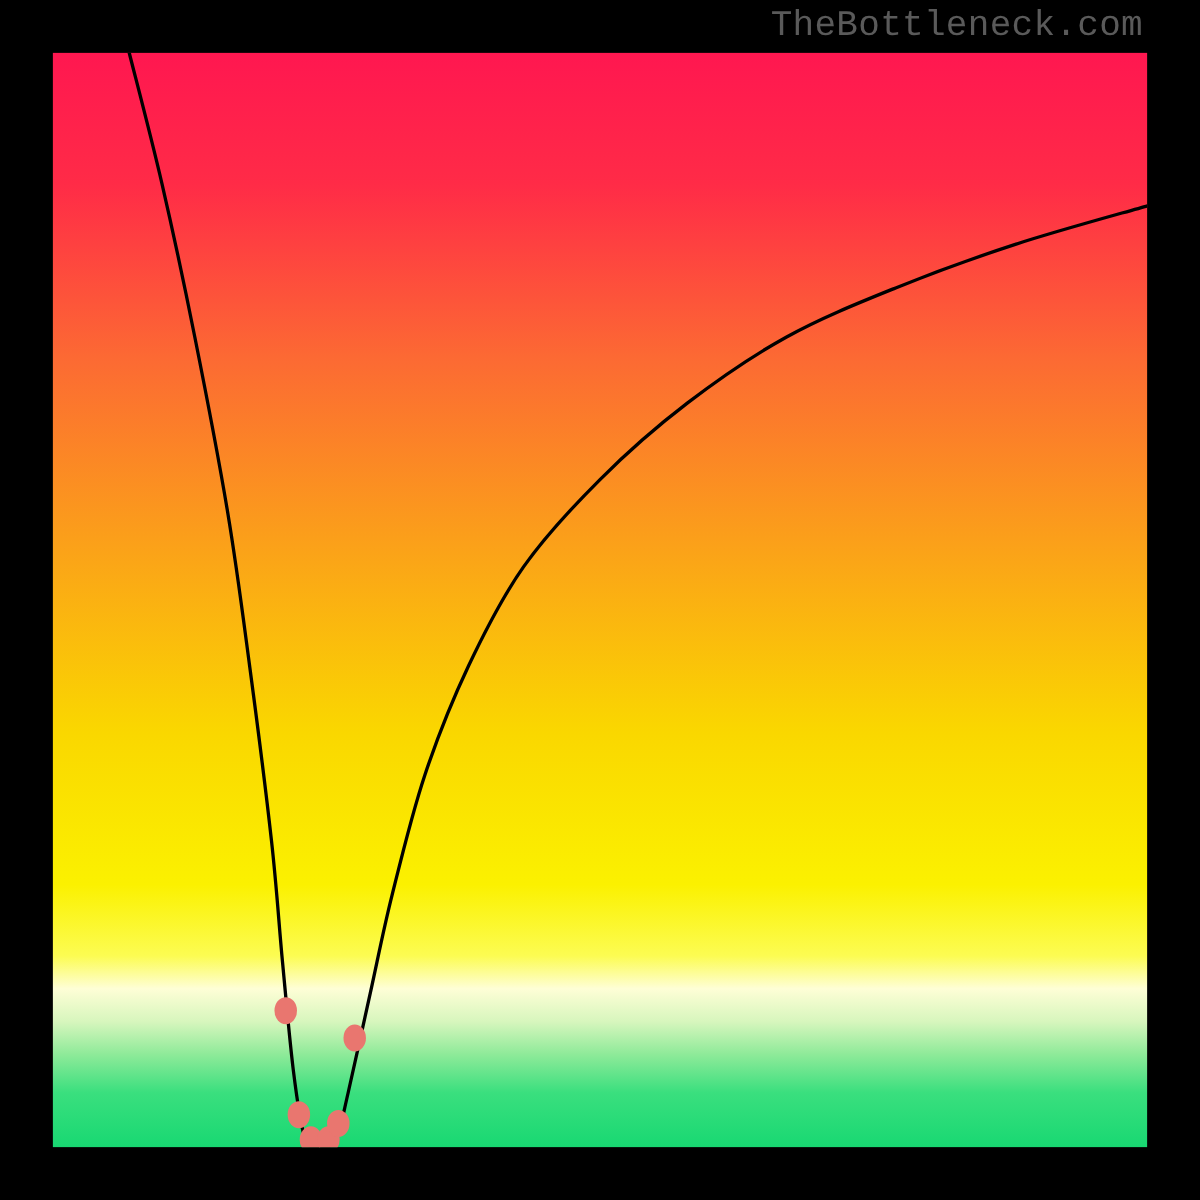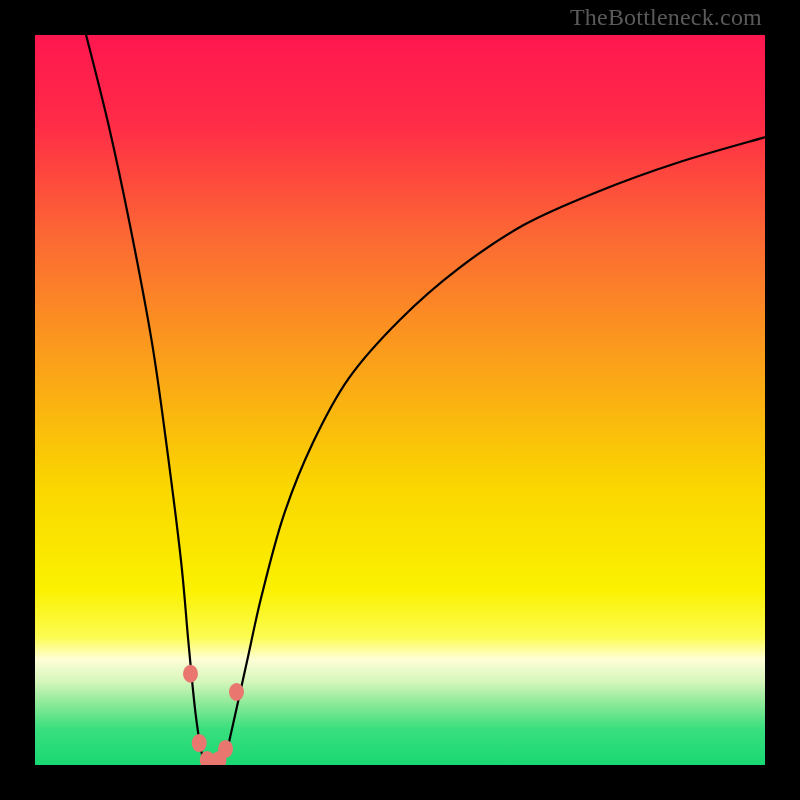--- a/index.html
+++ b/index.html
@@ -28,21 +28,21 @@
     position: absolute;
     left: 0;
     top: 0;
     width: 100%;
     height: 100%;
   }
   .watermark {
     position: absolute;
     top: 4px;
     right: 38px;
-    font-family: Liberation Serif, serif;
+    font-family: Liberation Mono, monospace;
     font-size: 24px;
     font-weight: 500;
     color: #5a5a5a;
     letter-spacing: 0.2px;
   }
   svg.curve {
     position: absolute;
     left: 0;
     top: 0;
     width: 100%;

